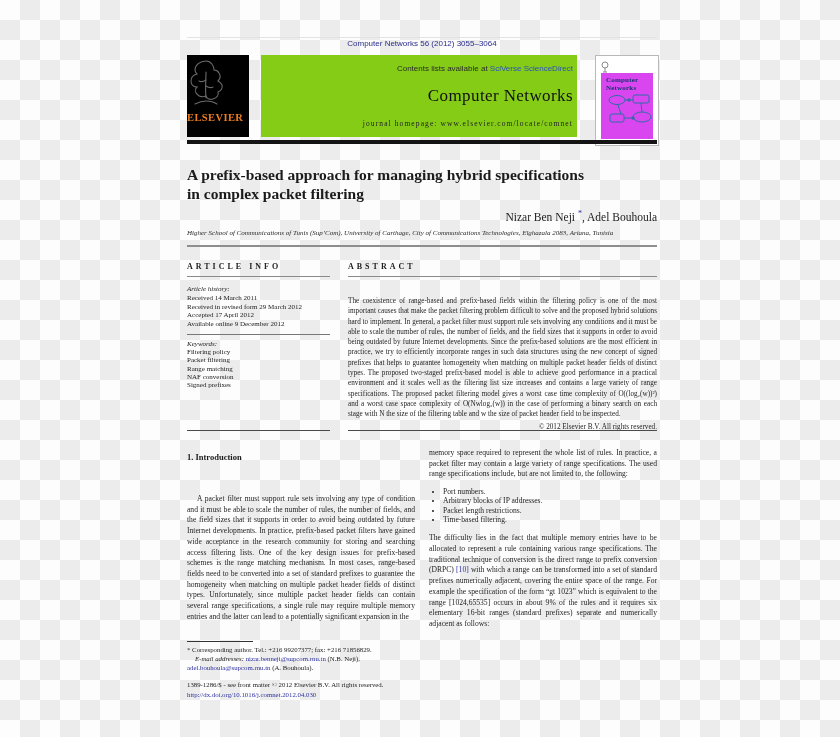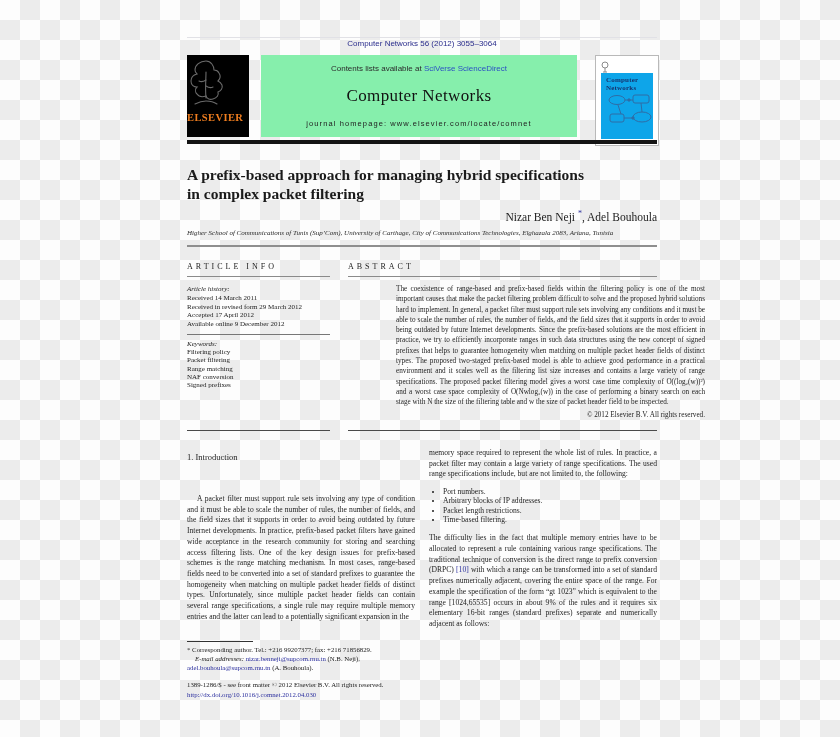--- a/index.html
+++ b/index.html
@@ -19,67 +19,67 @@
   .citation {
     position: absolute; top: 39px; left: 0; width: 470px; text-align: center;
     font-family: "Liberation Sans", sans-serif; font-size: 8px; color: #2a2d8c;
     text-decoration: none;
   }
 
   
   .logo-box { position: absolute; left: 0; top: 55px; width: 62px; height: 82px; background: #000000; text-align: left; padding-top: 3px; }
   .publisher-wordmark { font-size: 10.5px; font-weight: bold; color: #ee7d1f; letter-spacing: 0.4px; line-height: 11px; }
   .mast-center {
-    position: absolute; left: 74px; top: 55px; width: 316px; height: 82px; background: #86efac;
-    display: flex; flex-direction: column; align-items: center; justify-content: space-between;
+    position: absolute; left: 74px; top: 55px; width: 316px; height: 82px; background: #84cc16;
+    display: flex; flex-direction: column; align-items: flex-end; justify-content: space-between;
     padding: 9px 4px 9px 4px; text-align: center;
   }
   .contents-line { font-family: "Liberation Sans", sans-serif; font-size: 8px; color: #2b2b2b; }
   .contents-line a { color: #2b50c4; text-decoration: none; }
   .mast-journal { font-size: 17px; font-weight: 400; letter-spacing: 0.4px; color: #111; }
-  .homepage-line { font-family: Liberation Sans, sans-serif; font-size: 7.5px; letter-spacing: 1.1px; color: #222; }
+  .homepage-line { font-family: Liberation Serif, serif; font-size: 7.5px; letter-spacing: 1.1px; color: #222; }
 
   .cover-box { position: absolute; left: 408px; top: 55px; width: 64px; height: 91px; background: #fff; border: 1px solid #b9b9b9; }
   .cover-mark { position: absolute; left: 4px; top: 3px; }
-  .cover-blue { position: absolute; left: 5px; top: 17px; width: 52px; height: 66px; background: #0ea5e9; padding: 4px 0 0 5px; }
+  .cover-blue { position: absolute; left: 5px; top: 17px; width: 52px; height: 66px; background: #d946ef; padding: 4px 0 0 5px; }
   .cover-title { font-size: 7px; font-weight: bold; color: #16356f; line-height: 7.5px; letter-spacing: 0.2px; }
 
   .rule-black { position: absolute; top: 140px; left: 0; width: 470px; height: 4px; background: #141414; }
 
   
   .article-title { position: absolute; top: 165px; left: 0; width: 470px; font-size: 15.5px; line-height: 19px; color: #1b1b1b; }
   .authors { position: absolute; top: 209px; left: 0; width: 470px; font-size: 11.5px; color: #222; text-align: right; }
   .authors .mark { color: #2b2f9e; font-size: 8px; vertical-align: super; text-decoration: none; }
   .affiliation { position: absolute; top: 229px; left: 0; width: 470px; font-style: italic; font-size: 7px; color: #2a2a2a; }
   .rule-gray { position: absolute; top: 245px; left: 0; width: 470px; height: 2px; background: #8e8e8e; }
 
   
-  .band-heading { position: absolute; top: 262px; font-size: 8px; font-weight: normal; letter-spacing: 3px; color: #222; }
+  .band-heading { position: absolute; top: 262px; font-size: 8px; font-weight: bold; letter-spacing: 3px; color: #222; }
   .h-info { left: 0; }
   .h-abs { left: 161px; }
   .heading-rule { position: absolute; top: 276px; border-top: 1px solid #8a8a8a; }
   .hr-info { left: 0; width: 143px; }
   .hr-abs { left: 161px; width: 309px; }
 
   .history-block { position: absolute; top: 285px; left: 0; width: 152px; font-size: 7px; line-height: 8.8px; color: #222; }
   .label-italic { font-style: italic; }
   .kw-divider { position: absolute; top: 334px; left: 0; width: 143px; border-top: 1px solid #777; }
   .keywords-block { position: absolute; top: 340px; left: 0; width: 152px; font-size: 7px; line-height: 8.2px; color: #222; }
 
   .abstract-body {
-    position: absolute; top: 284px; left: 161px; width: 309px;
-    font-size: 7.2px; line-height: 10.3px; text-align: justify; color: #1e1e1e; margin-left: 48px;
+    position: absolute; top: 296px; left: 161px; width: 309px;
+    font-size: 7.2px; line-height: 10.3px; text-align: justify; color: #1e1e1e;
   }
   .abstract-copyright { text-align: right; margin-top: 2px; }
   .band-bottom-rule { position: absolute; top: 430px; border-top: 1px solid #4a4a4a; }
   .br-left { left: 0; width: 143px; }
   .br-right { left: 161px; width: 309px; }
 
   
-  .intro-heading { position: absolute; top: 452px; left: 0; font-size: 8.5px; font-weight: normal; color: #1b1b1b; }
+  .intro-heading { position: absolute; top: 452px; left: 0; font-size: 8.5px; font-weight: bold; color: #1b1b1b; }
   .col-left { position: absolute; top: 494px; left: 0; width: 228px; }
   .col-right { position: absolute; top: 448px; left: 242px; width: 228px; }
   .body-par { font-size: 7.6px; line-height: 10.7px; text-align: justify; color: #1e1e1e; }
   .indent { text-indent: 10px; }
   .bullet-list { margin: 7px 0 4px 14px; }
   .bullet-list li { font-size: 7.6px; line-height: 9.3px; color: #1e1e1e; }
   .ref-link { color: #2b2f9e; text-decoration: none; }
   .par-gap { margin-top: 9px; }
 
   

